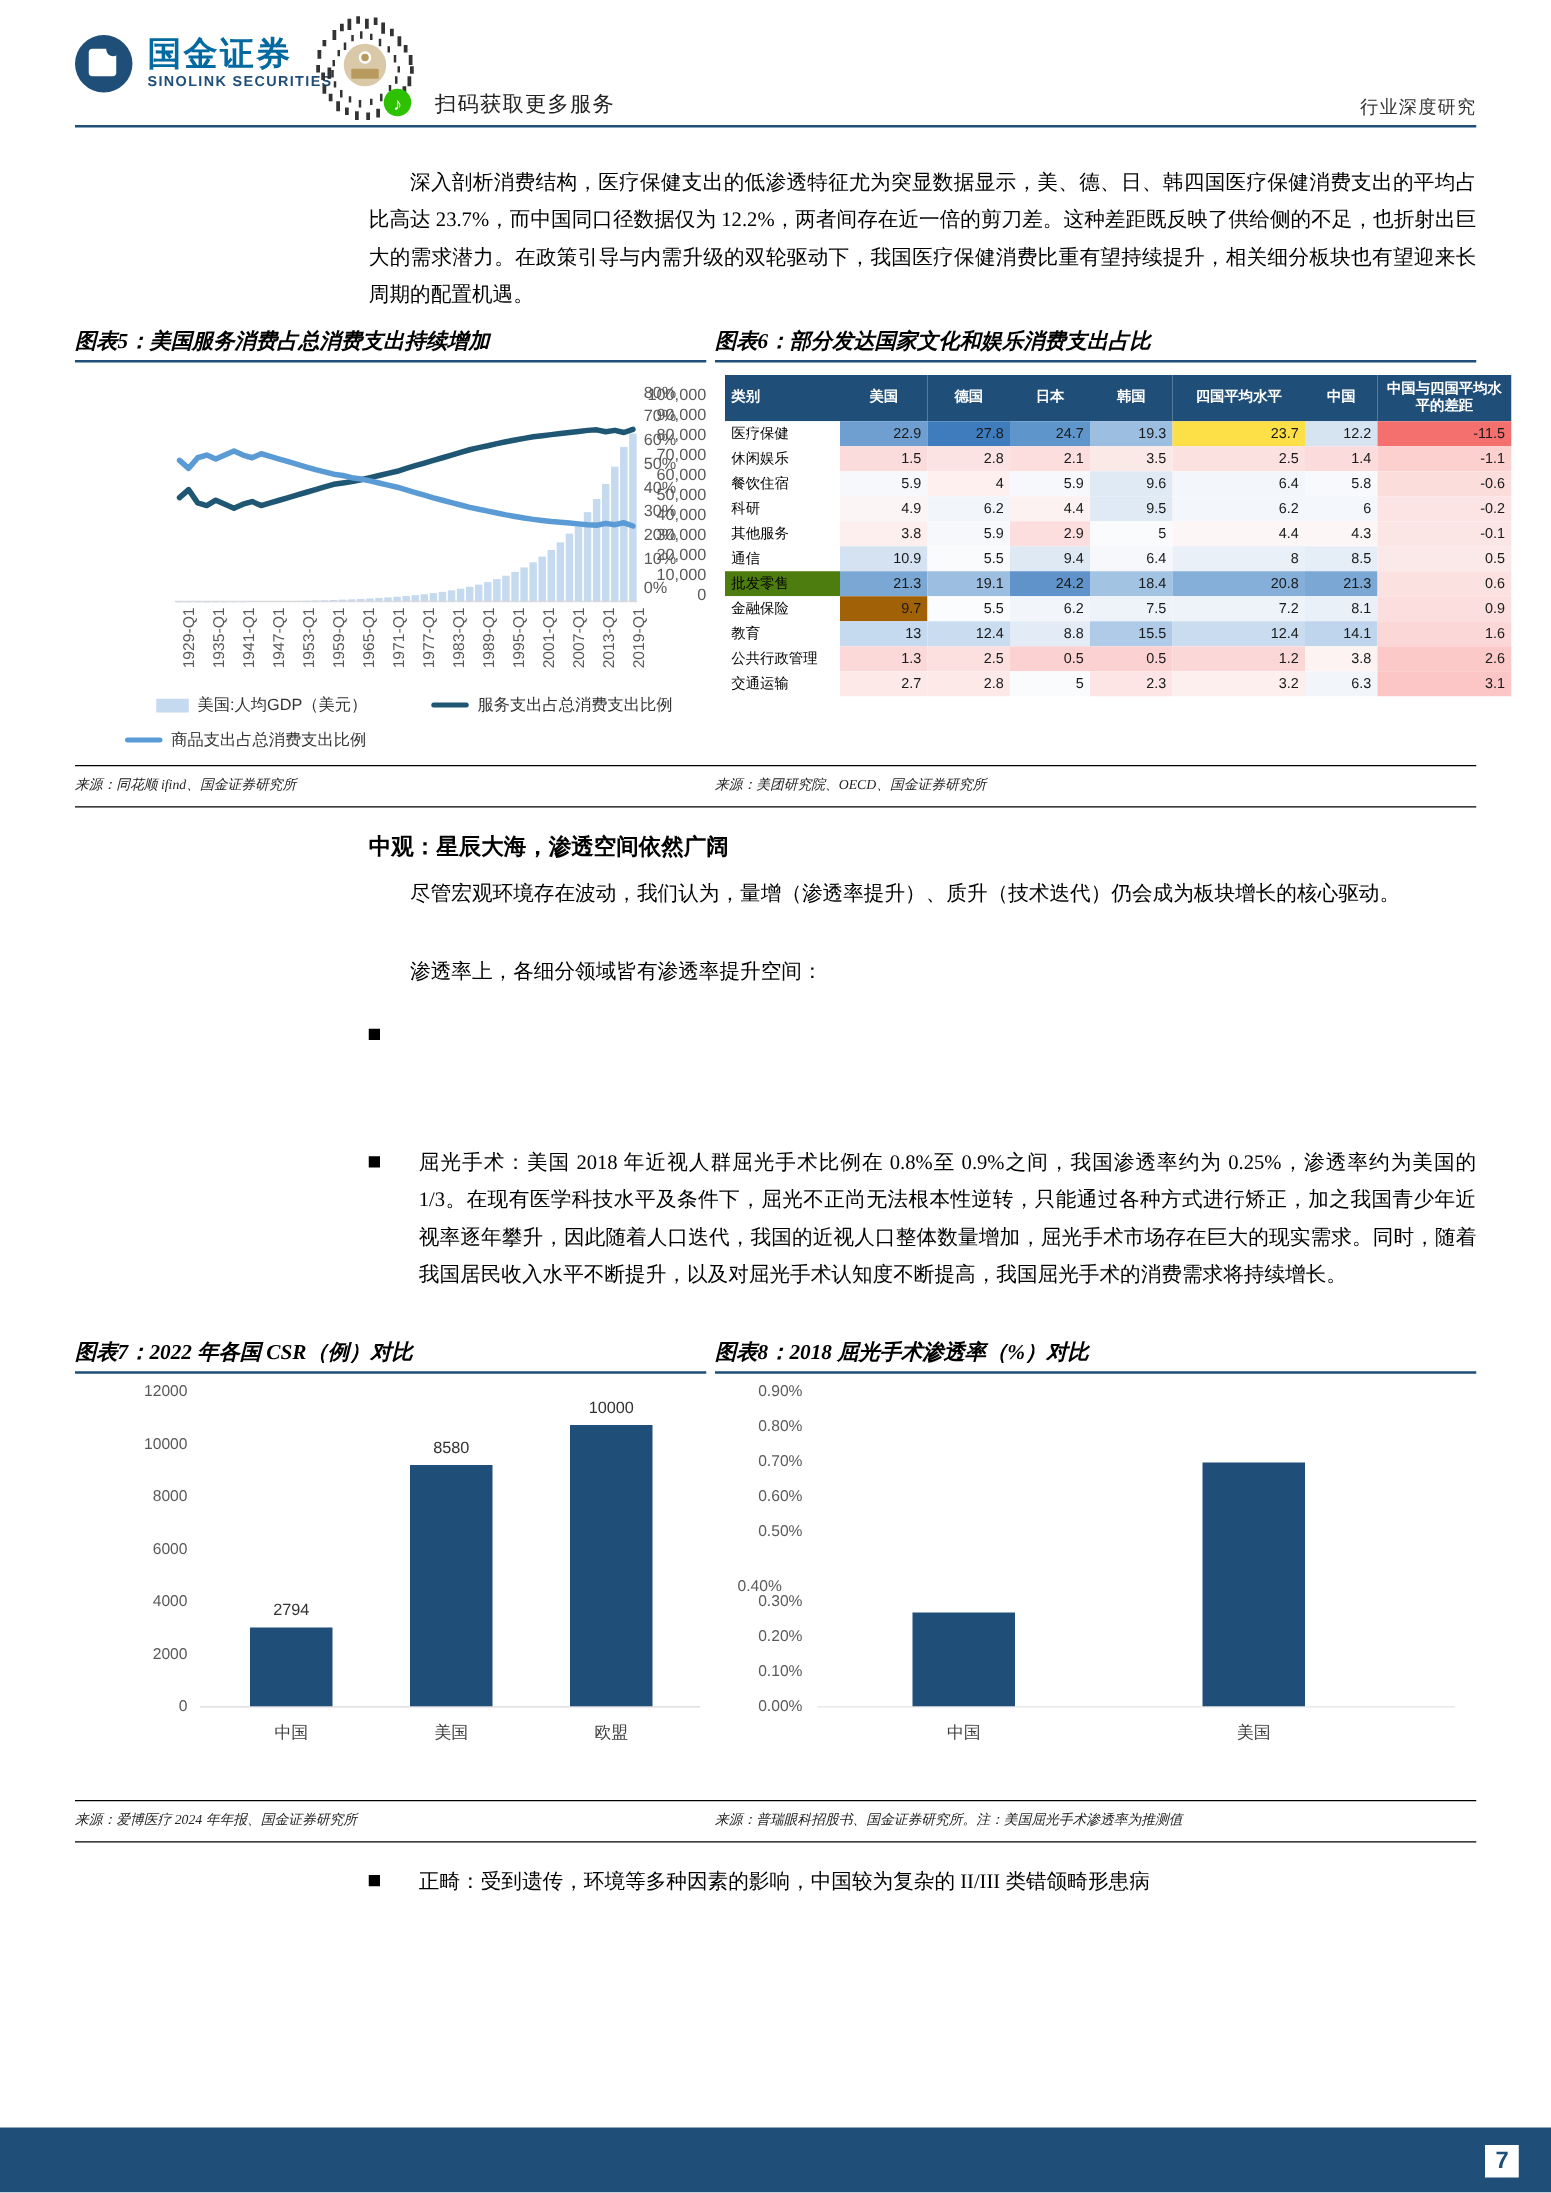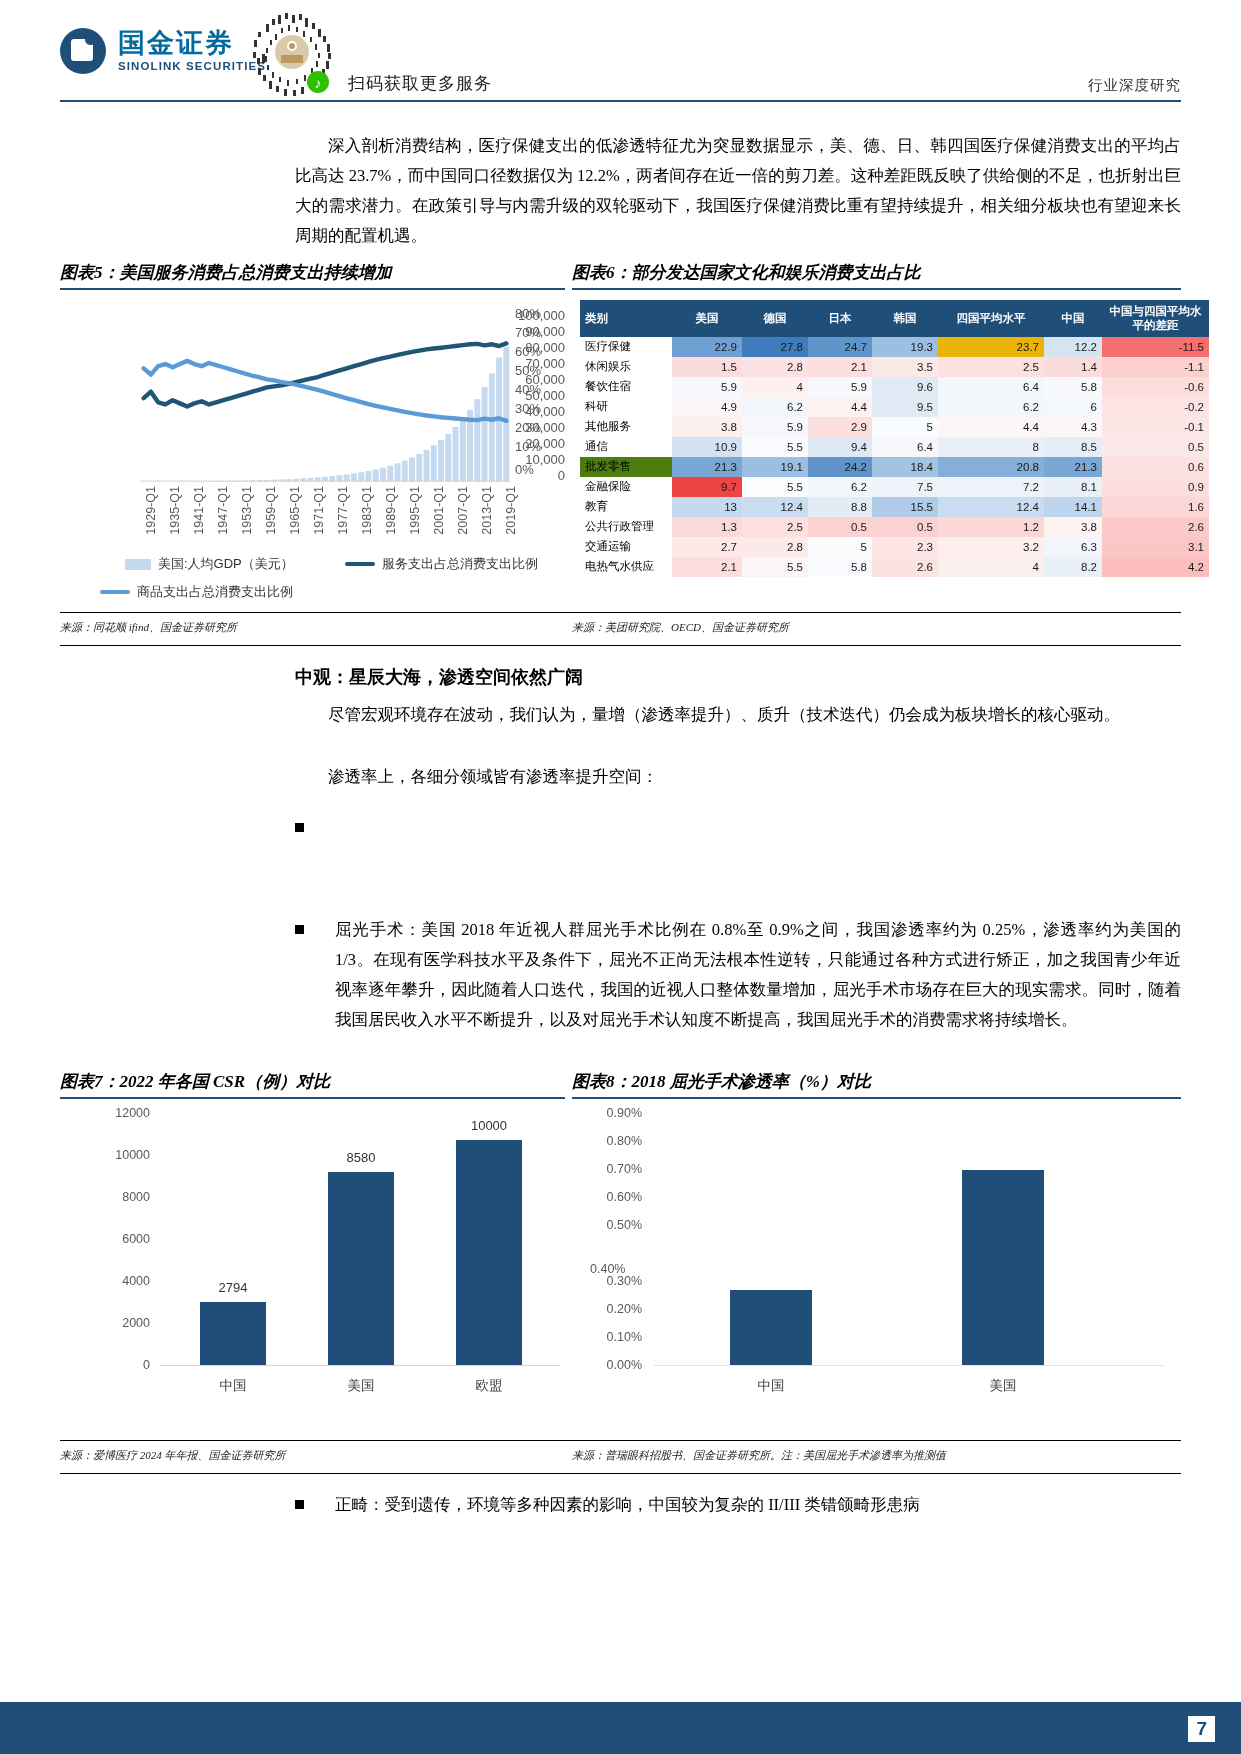--- a/index.html
+++ b/index.html
@@ -318,21 +318,21 @@
           <th style="width: 97px;">中国与四国平均水平的差距</th>
         </tr>
       </thead>
     <tbody id="tbl6-body">
         <tr>
           <td class="cat" style="background: rgb(255, 255, 255);">医疗保健</td>
           <td style="background: rgb(111, 159, 208);">22.9</td>
           <td style="background: rgb(62, 124, 189);">27.8</td>
           <td style="background: rgb(94, 150, 204);">24.7</td>
           <td style="background: rgb(156, 191, 225);">19.3</td>
-          <td style="background: #eab308;">23.7</td>
+          <td style="background: #fde047;">23.7</td>
           <td style="background: rgb(214, 228, 242);">12.2</td>
           <td style="background: rgb(244, 112, 110);">-11.5</td>
         </tr>
         <tr>
           <td class="cat" style="background: rgb(255, 255, 255);">休闲娱乐</td>
           <td style="background: rgb(251, 220, 220);">1.5</td>
           <td style="background: rgb(250, 227, 226);">2.8</td>
           <td style="background: rgb(251, 222, 221);">2.1</td>
           <td style="background: rgb(251, 233, 232);">3.5</td>
           <td style="background: rgb(251, 226, 225);">2.5</td>
@@ -384,21 +384,21 @@
           <td style="background: rgb(122, 167, 212);">21.3</td>
           <td style="background: rgb(156, 191, 225);">19.1</td>
           <td style="background: rgb(96, 147, 201);">24.2</td>
           <td style="background: rgb(163, 195, 227);">18.4</td>
           <td style="background: rgb(133, 174, 216);">20.8</td>
           <td style="background: rgb(122, 167, 212);">21.3</td>
           <td style="background: rgb(251, 226, 225);">0.6</td>
         </tr>
         <tr>
           <td class="cat" style="background: rgb(255, 255, 255);">金融保险</td>
-          <td style="background: #ef4444; text-align: right;">9.7</td>
+          <td style="background: #a16207; text-align: right;">9.7</td>
           <td style="background: rgb(251, 252, 254);">5.5</td>
           <td style="background: rgb(242, 246, 251);">6.2</td>
           <td style="background: rgb(238, 243, 249);">7.5</td>
           <td style="background: rgb(238, 243, 249);">7.2</td>
           <td style="background: rgb(233, 240, 248);">8.1</td>
           <td style="background: rgb(251, 222, 221);">0.9</td>
         </tr>
         <tr>
           <td class="cat" style="background: rgb(255, 255, 255);">教育</td>
           <td style="background: rgb(197, 217, 239);">13</td>
@@ -421,30 +421,20 @@
         </tr>
         <tr>
           <td class="cat" style="background: rgb(255, 255, 255);">交通运输</td>
           <td style="background: rgb(252, 233, 232);">2.7</td>
           <td style="background: rgb(252, 233, 232);">2.8</td>
           <td style="background: rgb(250, 251, 253);">5</td>
           <td style="background: rgb(252, 229, 228);">2.3</td>
           <td style="background: rgb(252, 239, 238);">3.2</td>
           <td style="background: rgb(242, 246, 251);">6.3</td>
           <td style="background: rgb(251, 198, 197);">3.1</td>
-        </tr>
-        <tr>
-          <td class="cat" style="background: rgb(255, 255, 255);">电热气水供应</td>
-          <td style="background: rgb(251, 222, 221);">2.1</td>
-          <td style="background: rgb(252, 245, 245);">5.5</td>
-          <td style="background: rgb(249, 250, 253);">5.8</td>
-          <td style="background: rgb(251, 227, 226);">2.6</td>
-          <td style="background: rgb(252, 240, 239);">4</td>
-          <td style="background: rgb(233, 240, 248);">8.2</td>
-          <td style="background: rgb(251, 190, 189);">4.2</td>
         </tr>
       </tbody>
   </table>
 
   <div class="sep" style="left:60px;top:612px;width:1121px;"></div>
   <div class="src" style="left:60px;top:620px;">来源：同花顺 ifind、国金证券研究所</div>
   <div class="src" style="left:572px;top:620px;">来源：美团研究院、OECD、国金证券研究所</div>
   <div class="sep" style="left:60px;top:645px;width:1121px;"></div>
 
   <div class="sec-head" style="left:295px;top:665px;">中观：星辰大海，渗透空间依然广阔</div>

